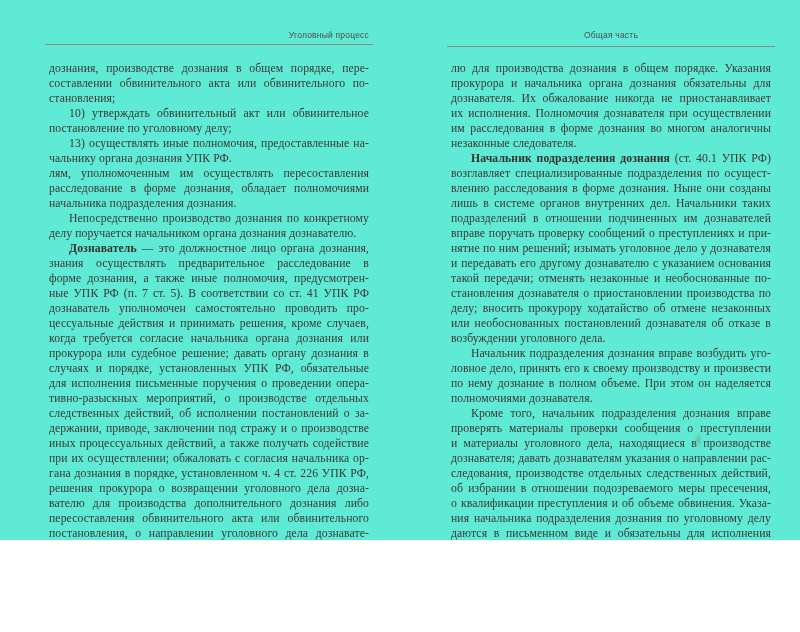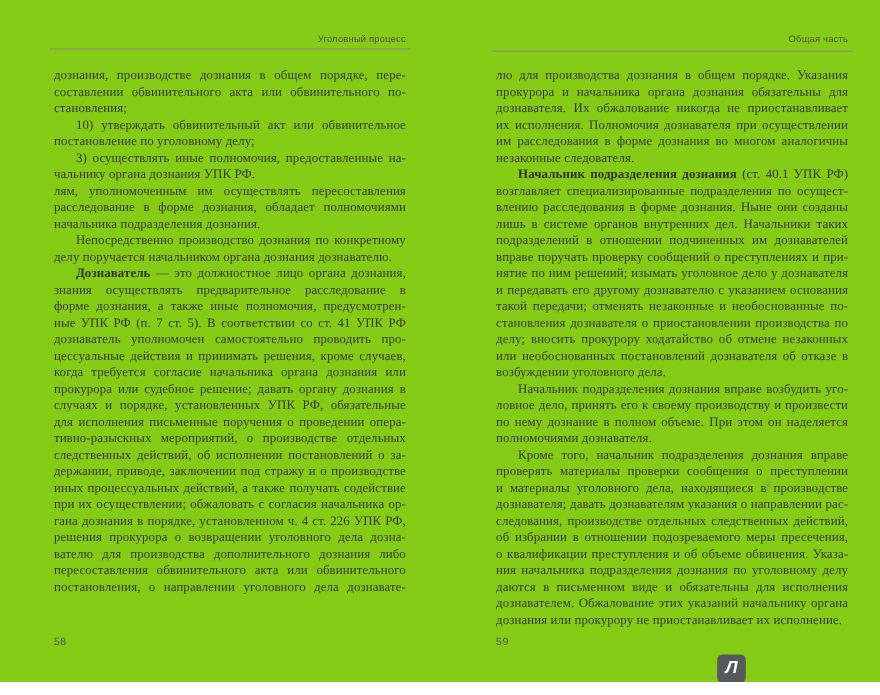--- a/index.html
+++ b/index.html
@@ -1,29 +1,29 @@
 <!DOCTYPE html>
 <html><head>
 <meta charset="utf-8">
 <style>
   html,body{margin:0;padding:0;background:#ffffff;}
   #stage{
-    position:relative;width:800px;height:620px;background:#84cc16;
+    position:relative;width:800px;height:540px;background:#5eead4;
     overflow:hidden;font-family:"Liberation Serif","DejaVu Serif",serif;
   }
   .page{position:absolute;top:0;width:320px;}
   #page-left{left:49px;}
   #page-right{left:451px;}
   .running-header{
     position:absolute;top:30px;left:0;right:0;height:14px;
     font-family:"Liberation Sans","DejaVu Sans",sans-serif;
     font-size:8.5px;color:#4f4e4c;letter-spacing:.2px;
   }
   #page-left .running-header{text-align:right;}
-  #page-right .running-header{text-align:right;}
+  #page-right .running-header{text-align:center;}
   .header-rule{
     position:absolute;top:44px;left:-4px;right:-4px;height:0;
     border-bottom:1.4px solid #8a8a88;
   }
   #page-right .header-rule{top:46px;}
   .page-body{position:absolute;top:61px;left:0;right:0;color:#3b3733;}
   .line{
     font-size:11.7px;line-height:15px;max-height:15px;overflow:hidden;
     text-align:justify;text-align-last:justify;white-space:normal;
     letter-spacing:.1px;
@@ -56,21 +56,21 @@
 
   <div class="page" id="page-left">
     <div class="running-header">Уголовный процесс</div>
     <div class="header-rule"></div>
     <div class="page-body">
         <div class="line">дознания, производстве дознания в общем порядке, пере-</div>
         <div class="line">составлении обвинительного акта или обвинительного по-</div>
         <div class="line end">становления;</div>
         <div class="line indent">10) утверждать обвинительный акт или обвинительное</div>
         <div class="line end">постановление по уголовному делу;</div>
-        <div class="line indent">3) осуществлять иные полномочия, предоставленные на-</div>
+        <div class="line indent">13) осуществлять иные полномочия, предоставленные на-</div>
         <div class="line end">чальнику органа дознания УПК РФ.</div>
         <div class="line">лям, уполномоченным им осуществлять пересоставления</div>
         <div class="line">расследование в форме дознания, обладает полномочиями</div>
         <div class="line end">начальника подразделения дознания.</div>
         <div class="line indent">Непосредственно производство дознания по конкретному</div>
         <div class="line end">делу поручается начальником органа дознания дознавателю.</div>
         <div class="line indent"><b>Дознаватель</b> — это должностное лицо органа дознания,</div>
         <div class="line">знания осуществлять предварительное расследование в</div>
         <div class="line">форме дознания, а также иные полномочия, предусмотрен-</div>
         <div class="line">ные УПК РФ (п. 7 ст. 5). В соответствии со ст. 41 УПК РФ</div>

